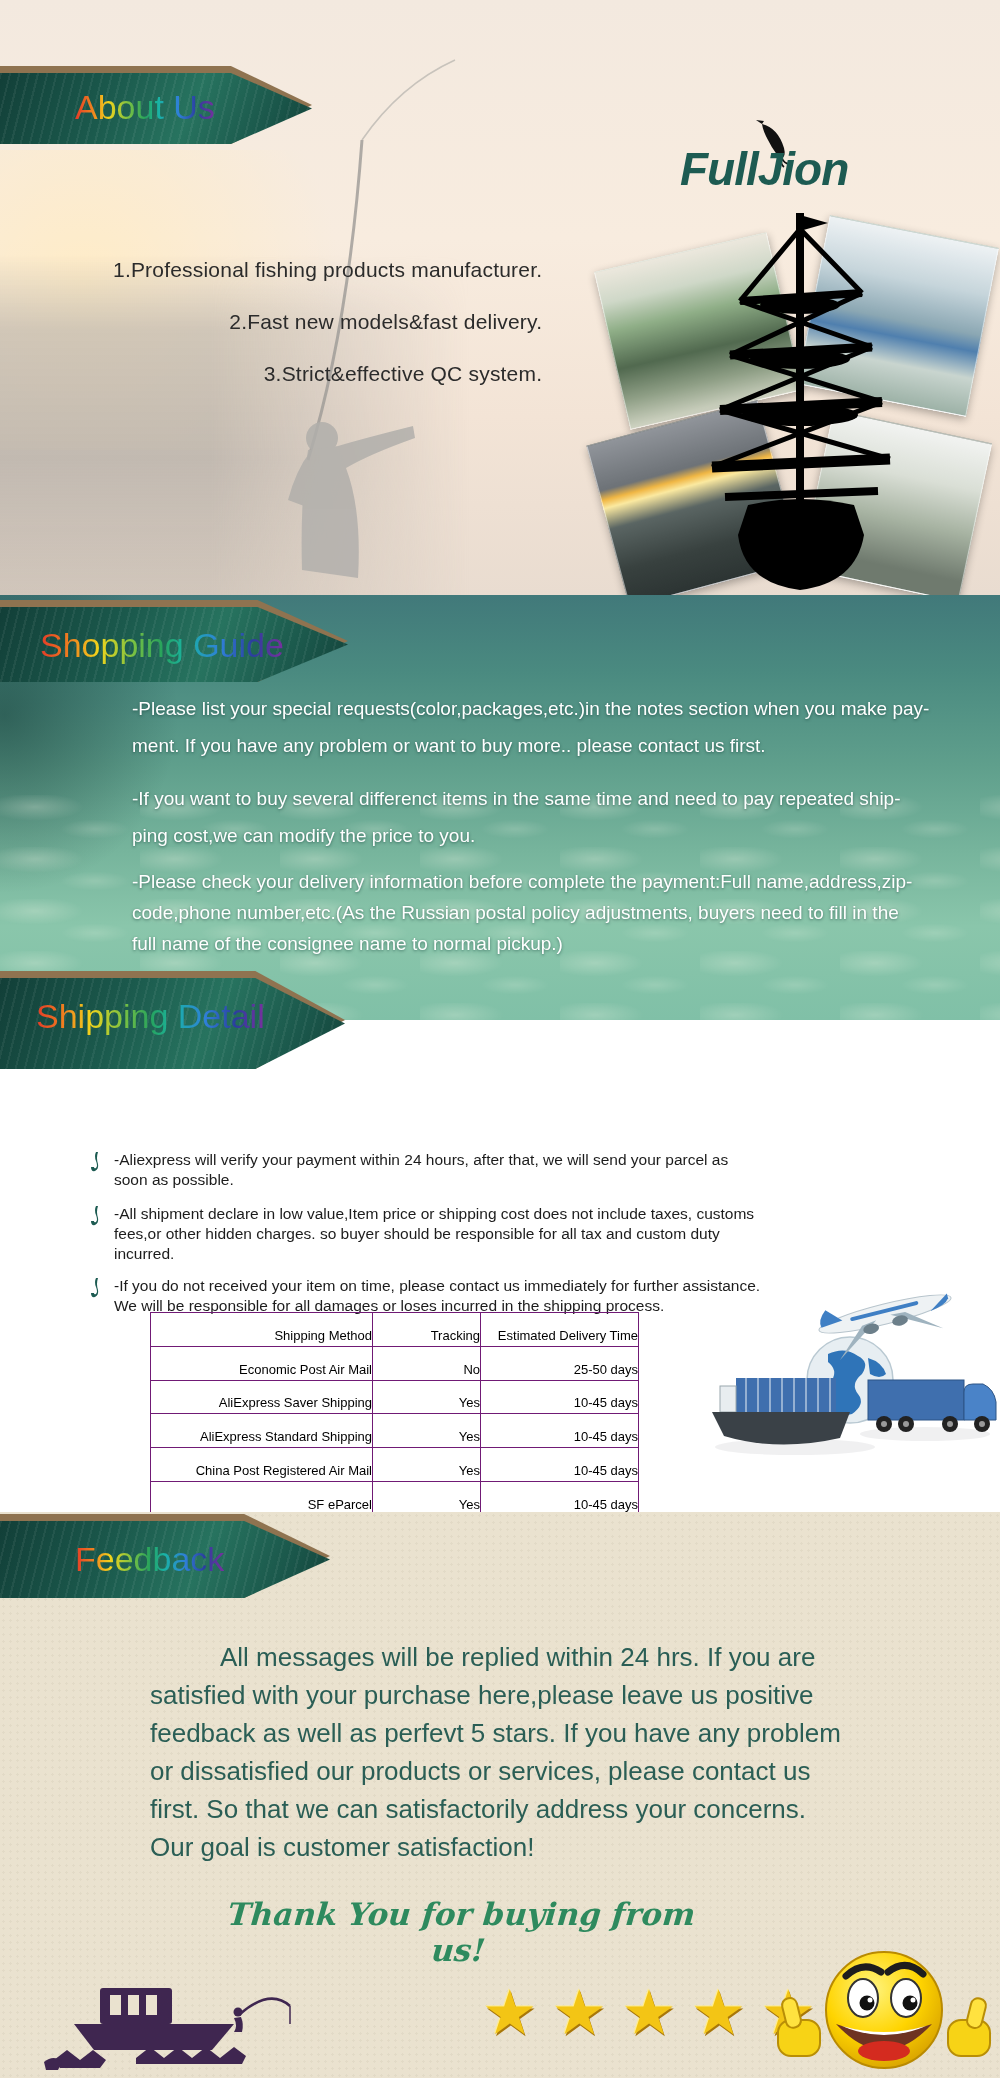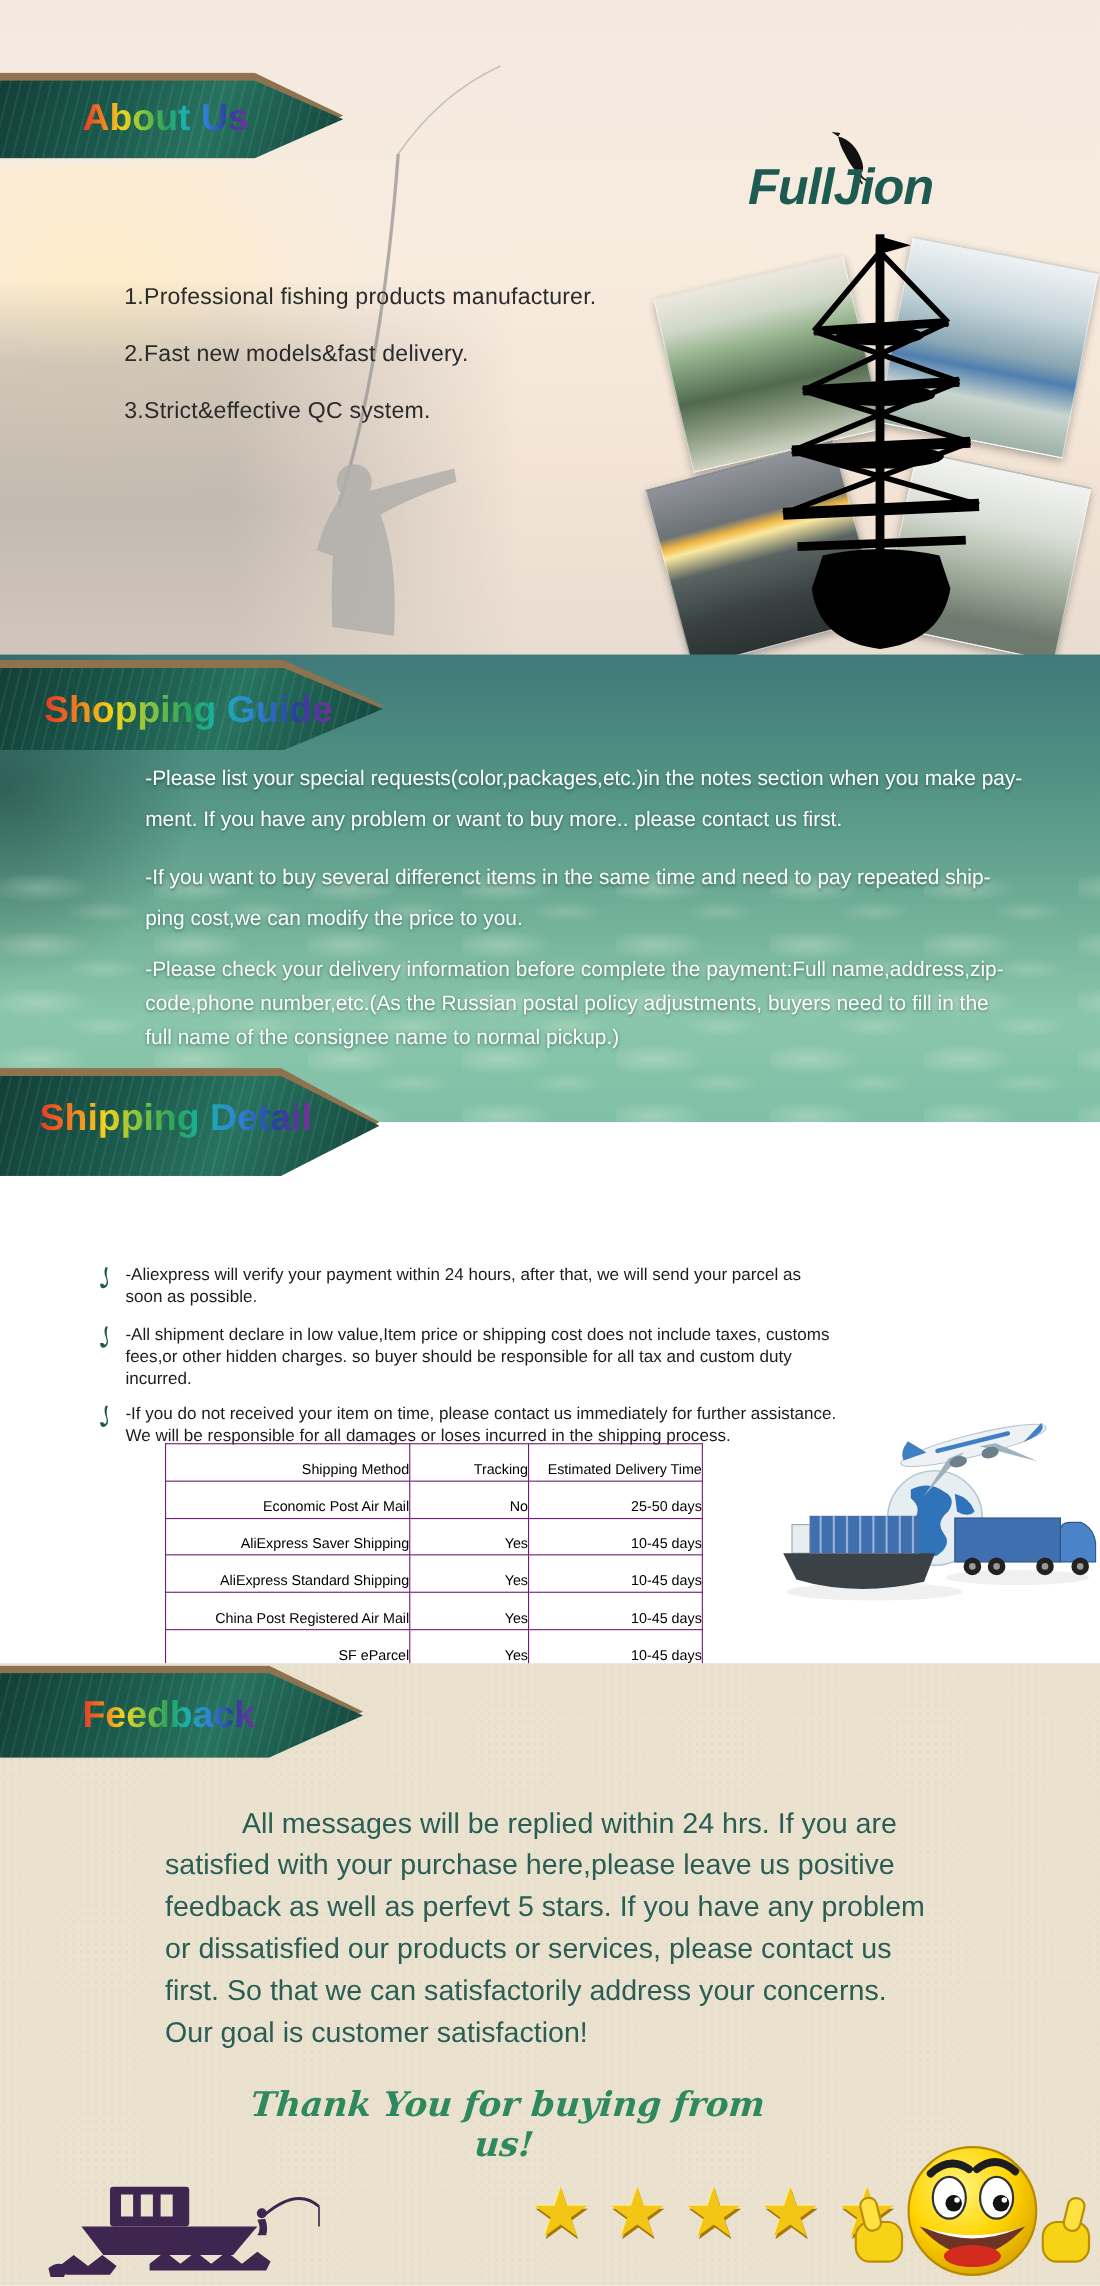--- a/index.html
+++ b/index.html
@@ -32,36 +32,36 @@
   
   .banner{position:absolute;left:0;}
   .banner .edge{position:absolute;inset:0;background:#8f7350;
     clip-path:polygon(0 0,74% 0,100% 50%,74% 100%,0 100%);}
   .banner .bbody{position:absolute;left:0;top:7px;right:0;bottom:0;
     background:linear-gradient(115deg,#123f38 0%,#1b5a4d 35%,#27735f 60%,#1a564a 85%,#134239 100%);
     background-blend-mode:overlay;
     clip-path:polygon(0 0,74% 0,100% 50%,74% 100%,0 100%);}
   .banner .bbody:after{content:"";position:absolute;inset:0;
     background:repeating-linear-gradient(104deg,rgba(255,255,255,.06) 0 2px,transparent 2px 9px);}
-  .banner .label{position:absolute;z-index:2;font-weight:bold;font-size:34px;
+  .banner .label{position:absolute;z-index:2;font-weight:normal;font-size:34px;
     background:linear-gradient(90deg,#e33a28 0%,#f07f1f 12%,#f2d41c 24%,#7cc242 38%,#27a35c 50%,#19b3a6 60%,#2f7fd8 74%,#2b3e9e 87%,#7a2f9e 100%);
     -webkit-background-clip:text;background-clip:text;color:transparent;}
   .banner-about{top:66px;width:312px;height:78px;}
   .banner-about .label{left:75px;top:22px;}
   .banner-shopping{top:600px;width:348px;height:82px;}
   .banner-shopping .label{left:28px;top:26px;margin-left:12px;}
   .banner-shipping{top:971px;width:345px;height:98px;}
   .banner-shipping .label{left:36px;top:26px;}
   .banner-feedback{top:1514px;width:330px;height:84px;}
   .banner-feedback .label{left:75px;top:26px;}
 
   
   .about-list{position:absolute;left:113px;top:256px;display:flex;flex-direction:column;gap:24px;
     font-size:21px;color:#2b2b2b;letter-spacing:.2px;}
-  .about-list div{line-height:28px;white-space:pre-line;}
+  .about-list div{line-height:28px;white-space:pre-line;text-align:right;}
   .logo-wrap{position:absolute;left:680px;top:142px;width:260px;height:66px;}
   .logo-text{font-size:46px;font-weight:bold;font-style:italic;color:#1d5b52;
     letter-spacing:-1px;transform:skewX(-6deg);}
   .lure{position:absolute;left:752px;top:118px;}
   .fisherman{position:absolute;left:230px;top:30px;}
 
   
   .collage{position:absolute;left:600px;top:215px;width:400px;height:380px;}
   .photo{position:absolute;box-shadow:0 3px 8px rgba(0,0,0,.3);border:1px solid rgba(255,255,255,.5);}
   .photo-tl{left:10px;top:35px;width:175px;height:160px;transform:rotate(-13deg);

